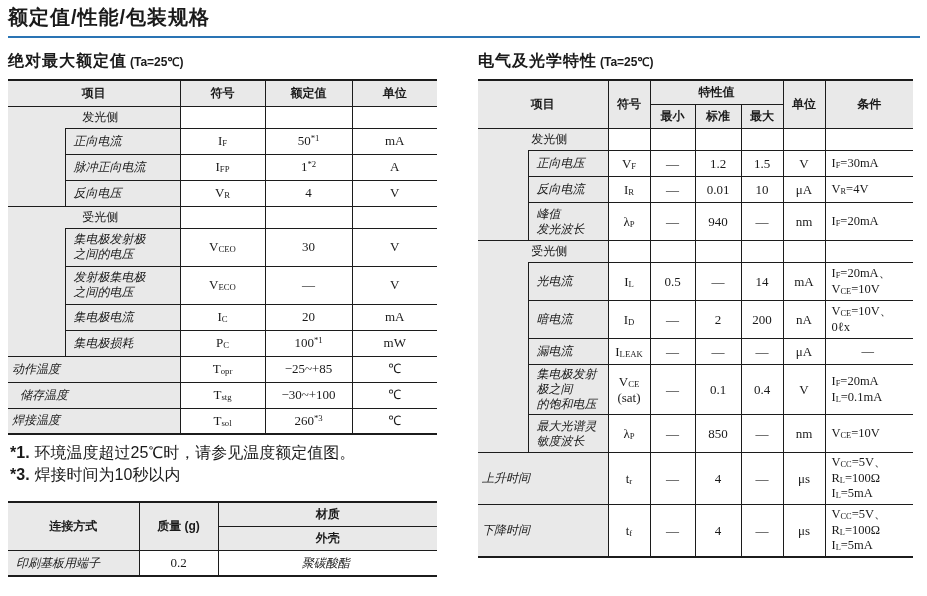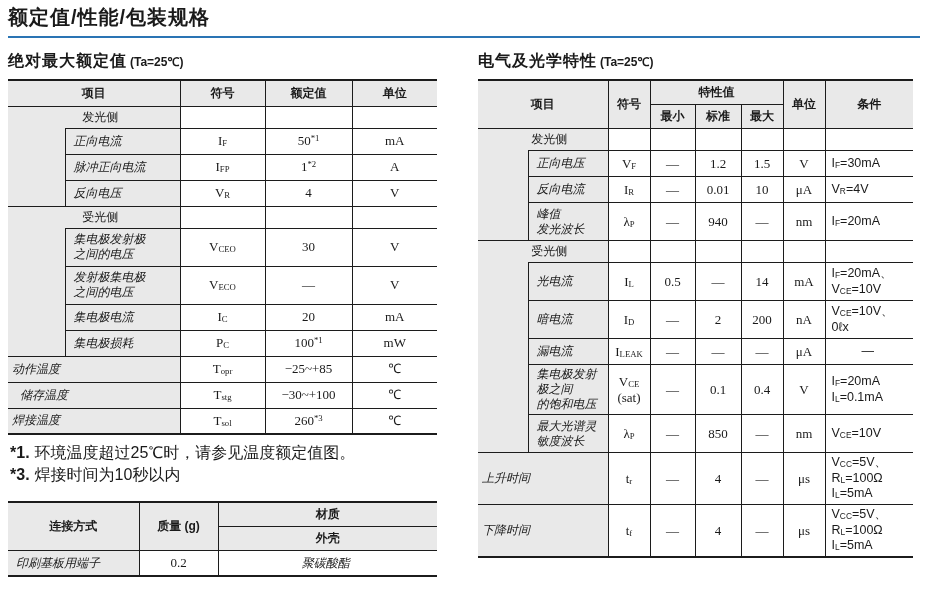--- a/index.html
+++ b/index.html
@@ -19,21 +19,21 @@
         border-top:2px solid #1c1c1c;border-bottom:2px solid #1c1c1c;}
   th,td{border:1px solid #1c1c1c;font-size:12px;vertical-align:middle;padding:2px 4px;}
   th{background:#e9e9e9;font-weight:bold;text-align:center;padding:3px 1px;}
   th:first-child,td:first-child{border-left:none;}
   th:last-child,td:last-child{border-right:none;}
   .g{background:#e9e9e9;}
   .lbl{text-align:left;padding-left:8px;white-space:pre-line;line-height:1.25;font-style:italic;}
   .seclbl{border-bottom:none;padding-left:17px;text-align:center;}
   .strip{border-top:none;}
   .ser{font-family:"Liberation Serif",serif;font-size:13px;text-align:center;white-space:pre-line;line-height:1.2;}
-  .cond{font-family:Liberation Sans, sans-serif;font-size:12.5px;text-align:left;
+  .cond{font-family:Liberation Serif, serif;font-size:12.5px;text-align:left;
         white-space:pre-line;line-height:1.25;padding-left:6px;}
   .cond-c{text-align:center;padding-left:1px;}
   .sb{font-size:67%;vertical-align:-0.12em;letter-spacing:0;}
   .sp{font-size:67%;vertical-align:0.45em;}
   .notes{margin:7px 0 14px 2px;font-size:16px;line-height:1.4;}
   .note-line{display:block;}
   .note-mark{font-weight:bold;margin-right:5px;}
   .pack-heading{margin-top:2px;}
 </style>
 </head>

